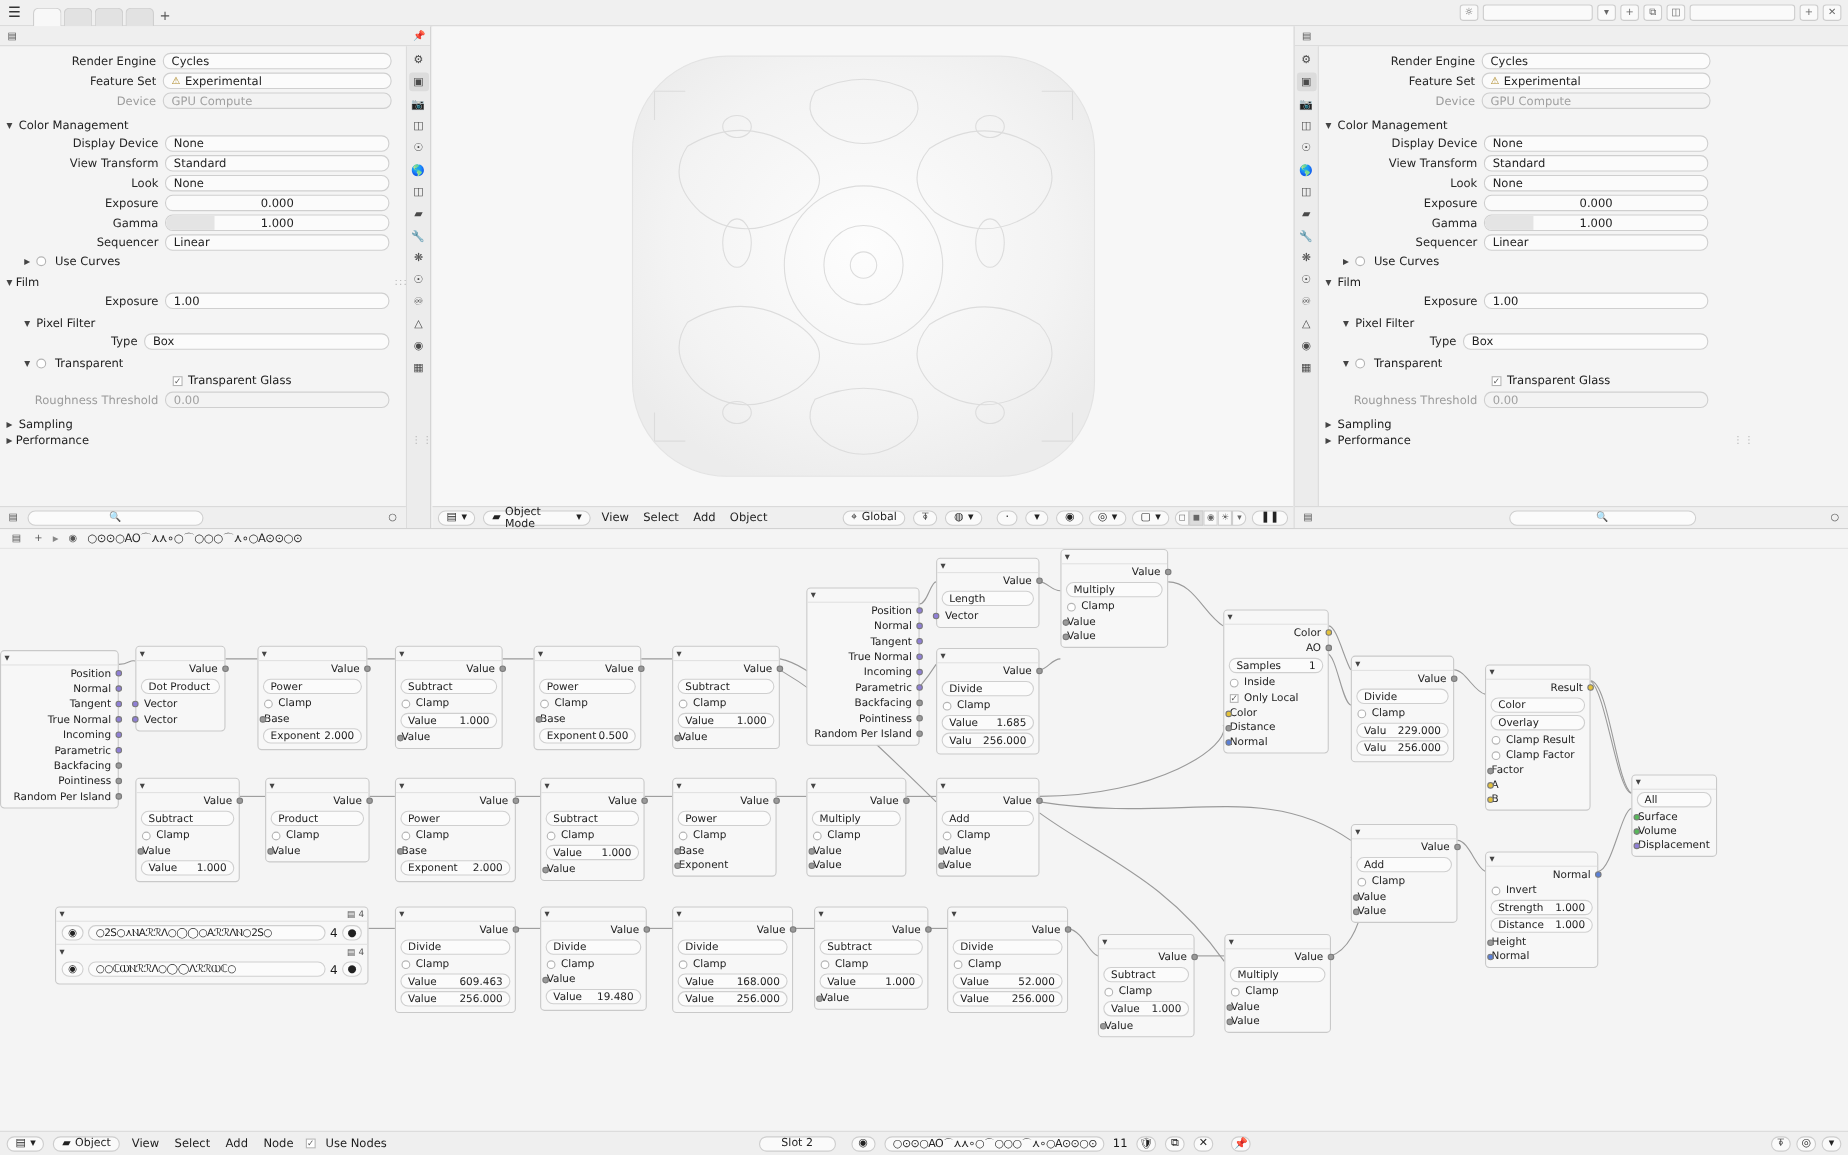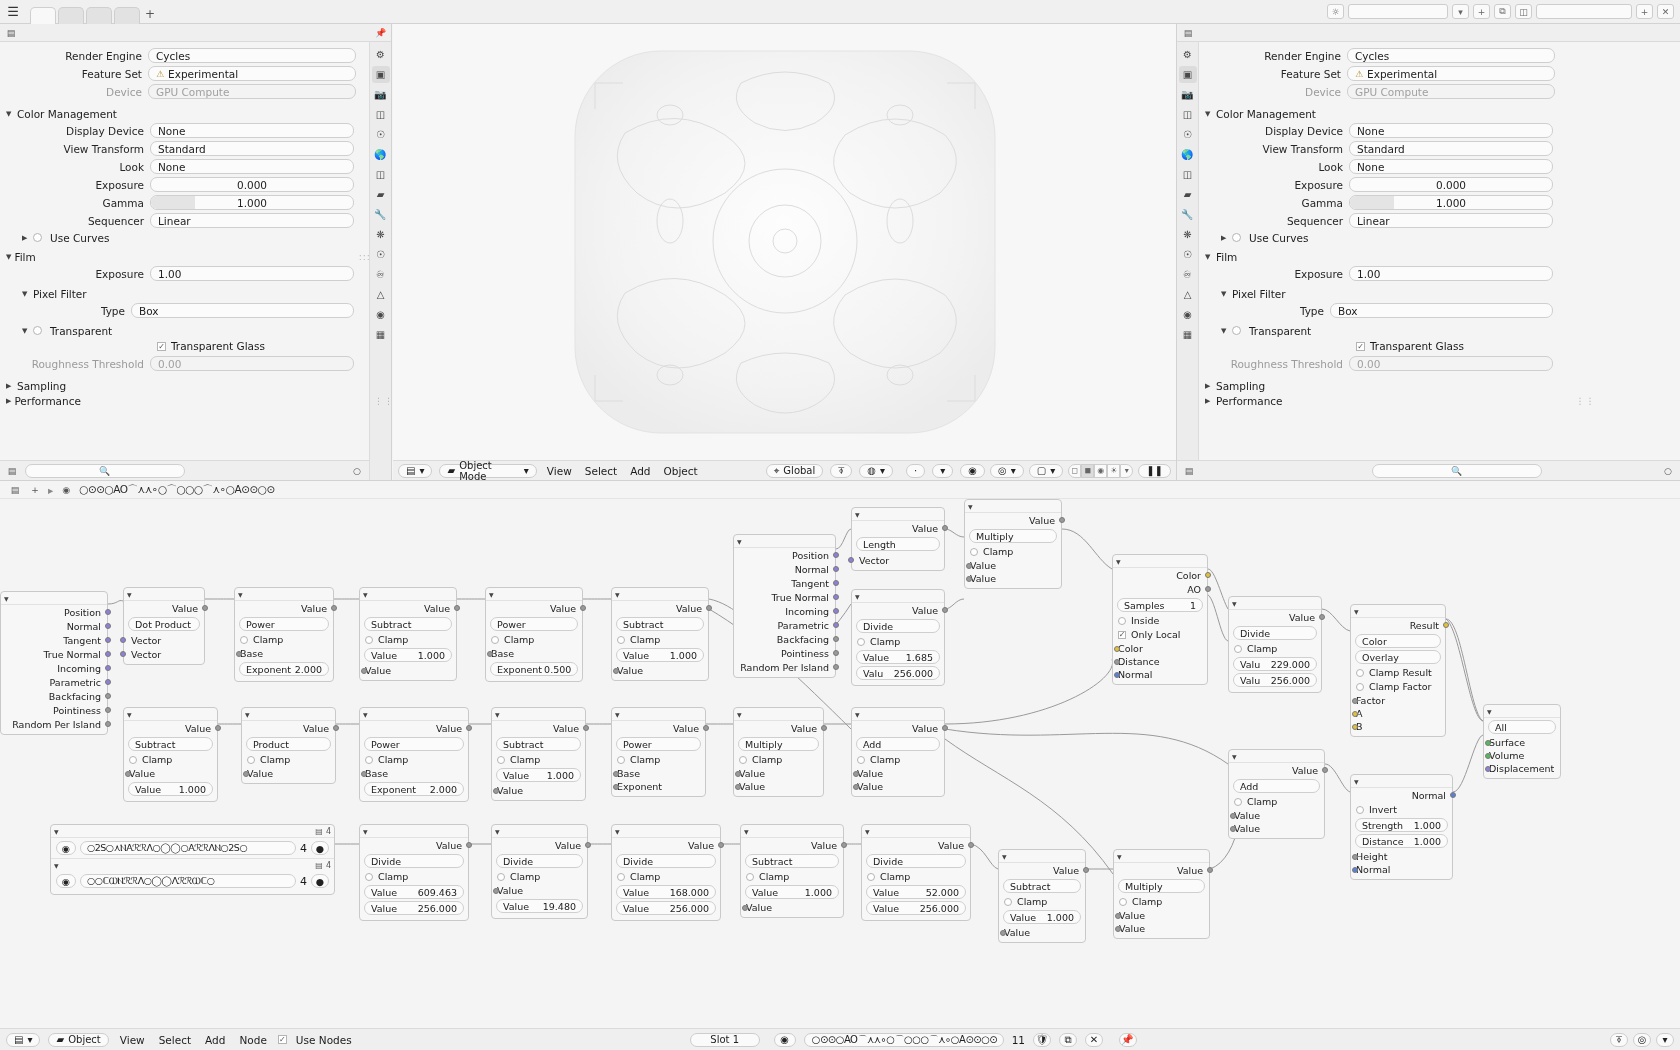--- a/index.html
+++ b/index.html
@@ -1502,21 +1502,21 @@
       </div>
     <div class="menu-item">View</div>
     <div class="menu-item">Select</div>
     <div class="menu-item">Add</div>
     <div class="menu-item">Node</div>
     <div style="display:flex; align-items:center; gap:4px;">
       <span class="checkbox">✓</span>
       <span>Use Nodes</span>
     </div>
     <div class="pill" style="margin-left:330px; width:70px; justify-content:center;">
-      <span>Slot 1</span>
+      <span>Slot 2</span>
     </div>
     <div class="pill" style="width:22px; justify-content:center; margin-left:6px">◉</div>
     <div class="pill glyphs" style="width:200px">○⊙⊙○AO⌒⋏⋏∘○⌒○○○⌒⋏∘○A⊙⊙○⊙</div>
     <div>11</div>
     <div class="pill" style="width:18px; justify-content:center;">🛡</div>
     <div class="pill" style="width:18px; justify-content:center;">⧉</div>
     <div class="pill" style="width:18px; justify-content:center;">✕</div>
     <div class="pill" style="width:18px; justify-content:center; margin-left:8px">📌</div>
     <div class="nf-right">
       <div class="pill" style="width:18px; justify-content:center;">⍕</div>

